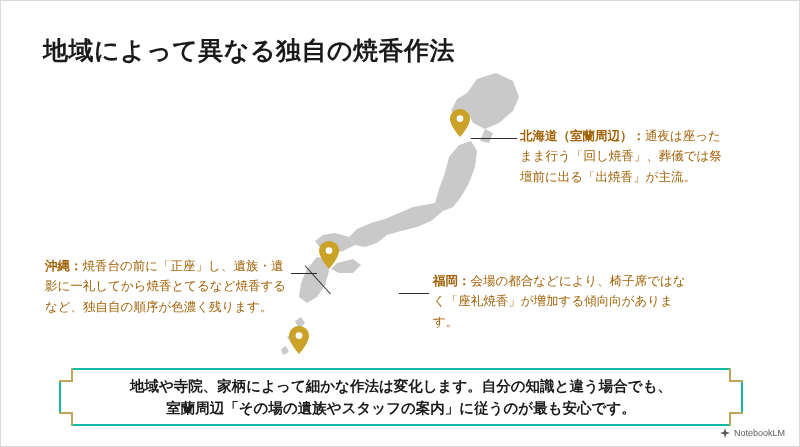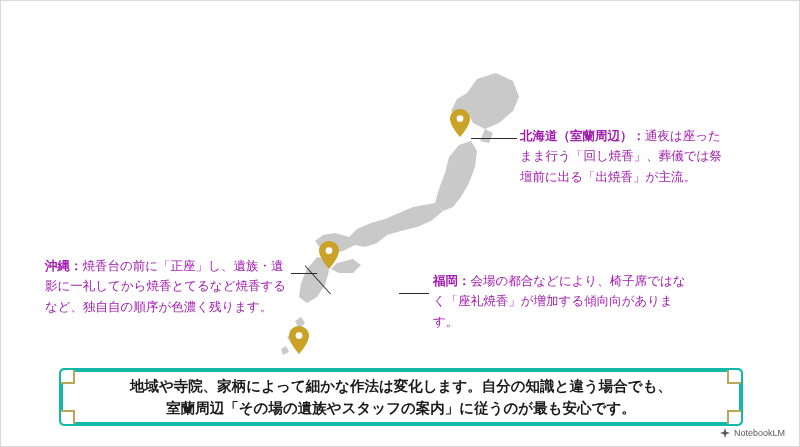--- a/index.html
+++ b/index.html
@@ -51,21 +51,21 @@
   .pin svg { display: block; }
   #pin-hokkaido { left: 449px; top: 108px; }
   #pin-fukuoka  { left: 318px; top: 240px; }
   #pin-okinawa  { left: 288px; top: 325px; }
 
   
   .callout {
     position: absolute;
     font-size: 12.5px;
     line-height: 1.62;
-    color: #a21caf;
+    color: #a16207;
   }
   .callout .hd {
     font-weight: bold;
   }
   #callout-hokkaido {
     left: 519px;
     top: 125px;
     width: 205px;
   }
   #callout-fukuoka {
@@ -100,21 +100,21 @@
   }
 
   
   #banner {
     position: absolute;
     left: 58px;
     top: 367px;
     width: 684px;
     height: 58px;
     box-sizing: border-box;
-    border: 4px solid #14b8a6;
+    border: 2px solid #14b8a6;
     border-radius: 5px;
     background: #ffffff;
     display: flex;
     flex-direction: column;
     align-items: center;
     justify-content: center;
     padding: 4px 8px;
   }
   #banner .bl {
     font-size: 14.5px;
@@ -149,20 +149,21 @@
     width: 10px;
     height: 10px;
     display: inline-block;
   }
 </style>
 </head>
 <body>
 
 <div id="slide">
 
+  <div id="title">地域によって異なる独自の焼香作法</div>
 
   <div id="map-wrap">
     <svg width="300" height="290" viewBox="0 0 300 290" aria-hidden="true">
       <g fill="#c9c9c9">
 
         <path d="M196 8 L215 2 L232 10 L238 26 L232 40 L218 52 L204 58 L192 52 L186 40 L178 46 L170 40 L176 28 L186 22 Z"></path>
         <path d="M204 58 L212 62 L208 72 L199 70 Z"></path>
 
         <path d="M178 74 L190 70 L196 80 L194 96 L188 112 L180 126 L172 136 L162 140 L154 132 L158 118 L164 102 L168 86 Z"></path>
 

